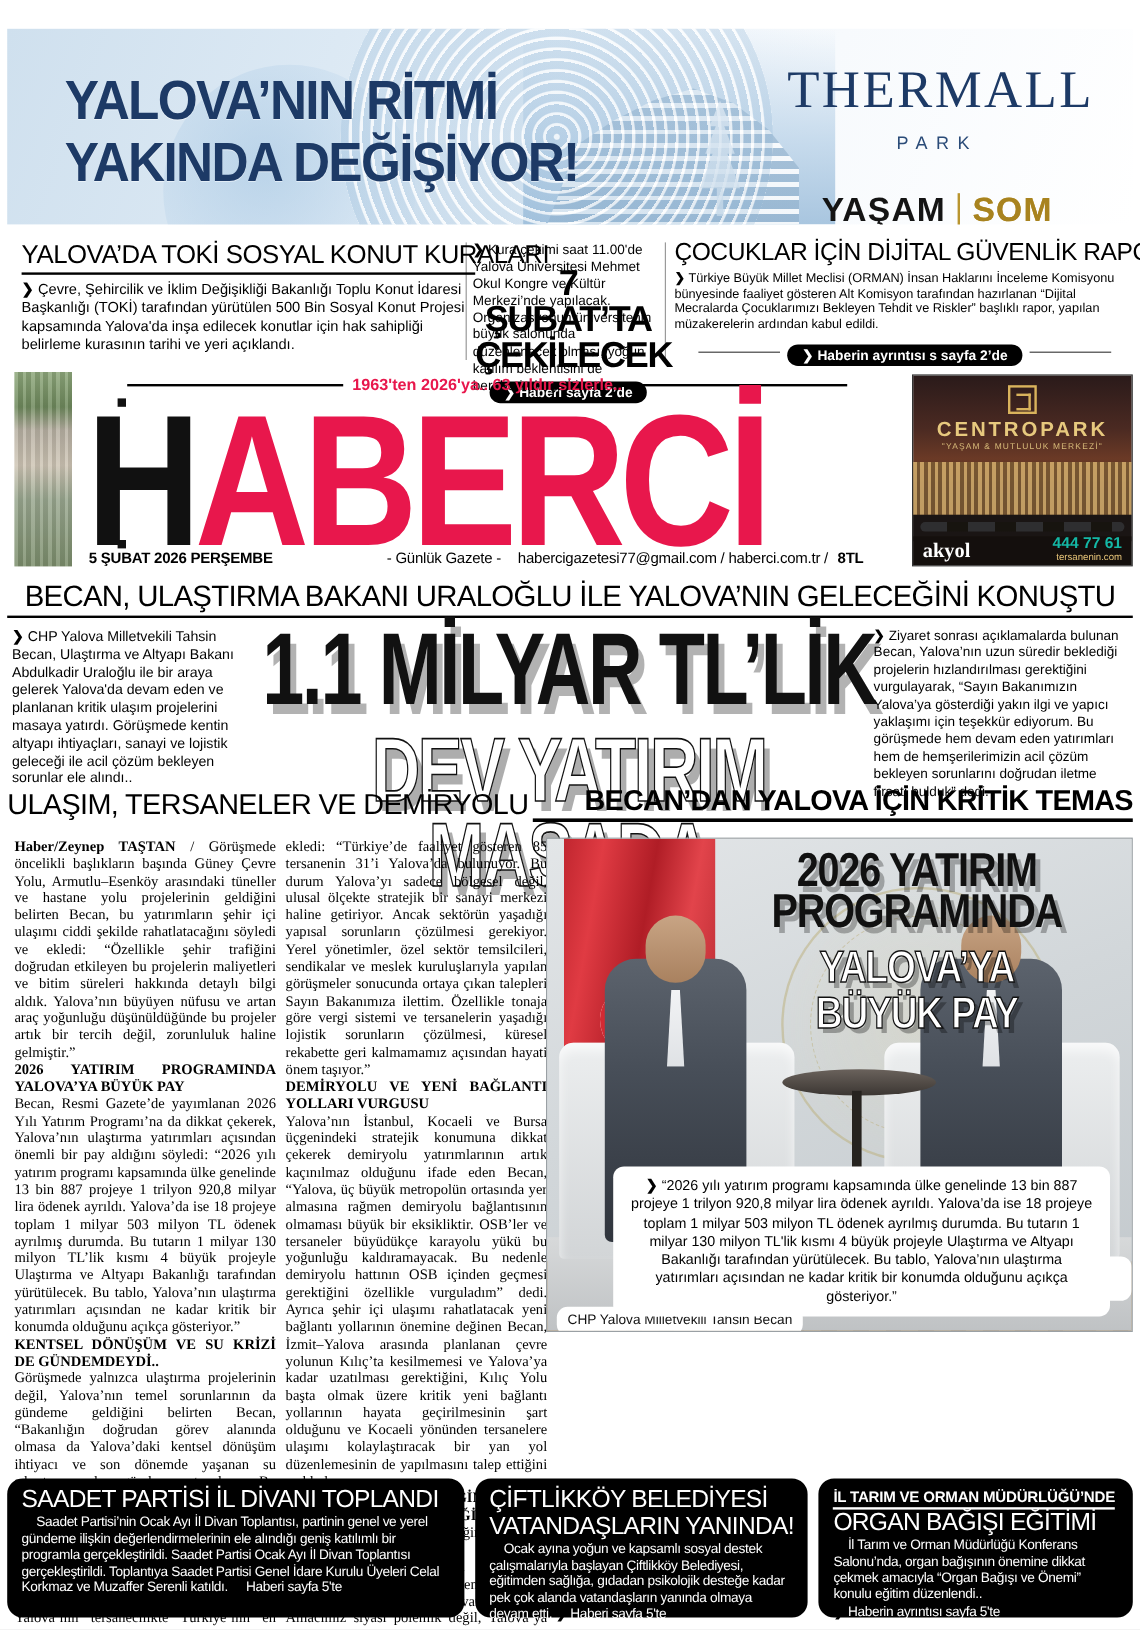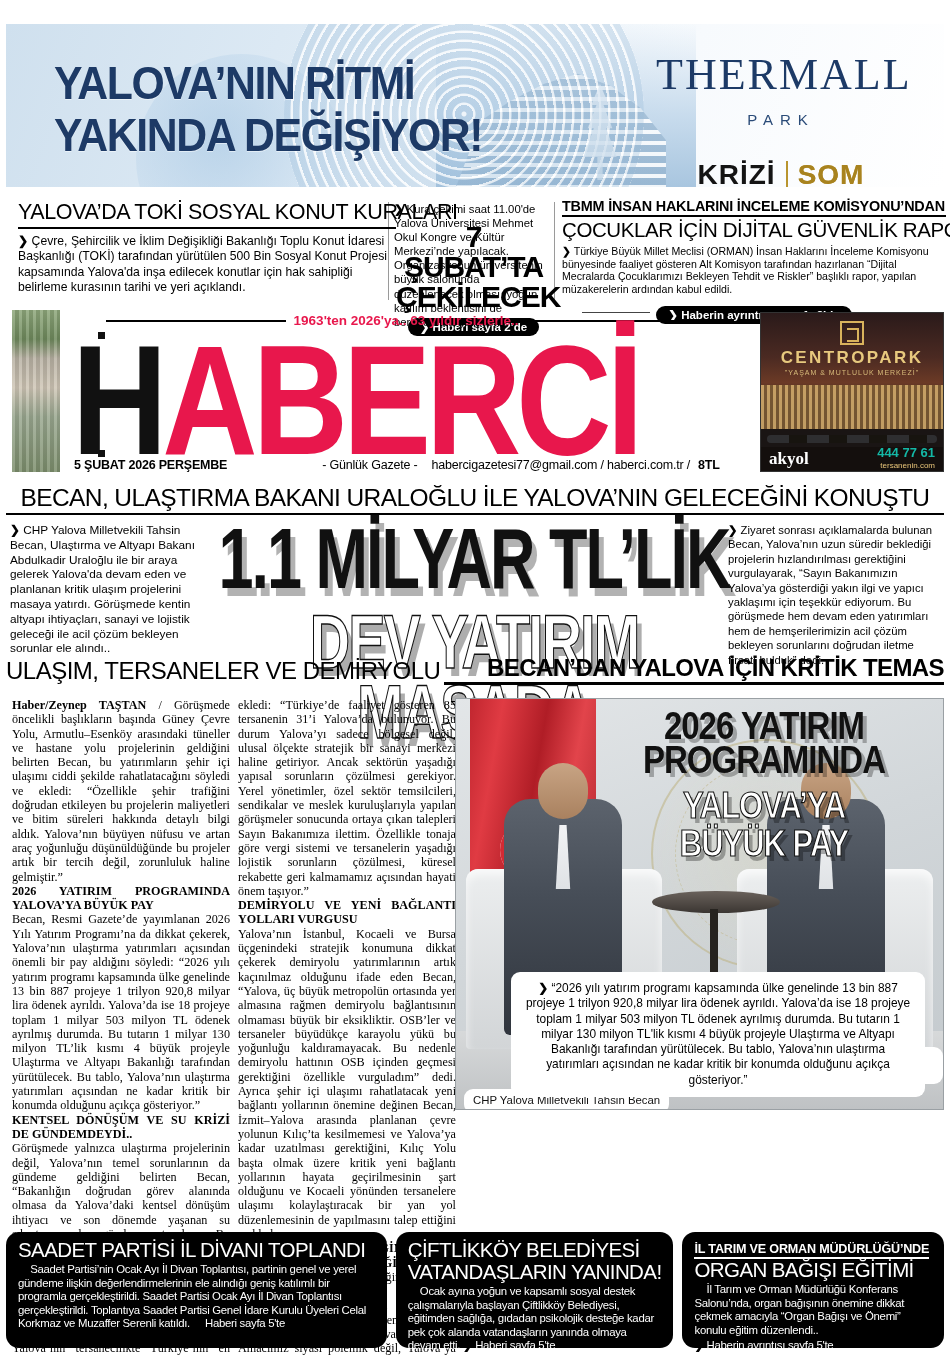--- a/index.html
+++ b/index.html
@@ -312,21 +312,21 @@
     <div class="banner-headline">
       <span class="l1">YALOVA’NIN RİTMİ</span>
       <span class="l2">YAKINDA DEĞİŞİYOR!</span>
     </div>
     <div class="brand-block">
       <div class="thermall">
         <span>THERMALL</span>
         <span class="park">PARK</span>
       </div>
       <div class="binbay-row">
-        <span class="binbay">KRİZİ</span>
+        <span class="binbay">YAŞAM</span>
         <span class="bb-sep"></span>
         <span class="som">SOM</span>
       </div>
     </div>
   </div>
 
   <div class="topstrip">
     <div class="vdiv" style="left:382px"></div>
     <div class="vdiv" style="left:548px"></div>
 
@@ -343,21 +343,20 @@
       <div class="big">ÇEKİLECEK</div>
       <span class="pill">❯ <span>Haberi sayfa 2’de</span></span>
     </div>
 
     <div class="box-mid">
       <span class="blt">❯</span>
       <span>Kura çekimi saat 11.00'de Yalova Üniversitesi Mehmet Okul Kongre ve Kültür Merkezi’nde yapılacak. Organizasyonun üniversitenin büyük salonunda düzenlenecek olması, yoğun katılım beklentisini de beraberinde getiriyor.</span>
     </div>
 
     <div class="box-b">
-      <h3>TBMM İNSAN HAKLARINI İNCELEME KOMİSYONU’NDAN</h3>
       <h2>ÇOCUKLAR İÇİN DİJİTAL GÜVENLİK RAPORU</h2>
       <p>
         <span class="blt">❯</span>
         <span>Türkiye Büyük Millet Meclisi (ORMAN) İnsan Haklarını İnceleme Komisyonu bünyesinde faaliyet gösteren Alt Komisyon tarafından hazırlanan “Dijital Mecralarda Çocuklarımızı Bekleyen Tehdit ve Riskler” başlıklı rapor, yapılan müzakerelerin ardından kabul edildi.</span>
       </p>
       <div class="pillwrap">
         <span class="pill">❯ <span>Haberin ayrıntısı s sayfa 2’de</span></span>
       </div>
     </div>
   </div>

